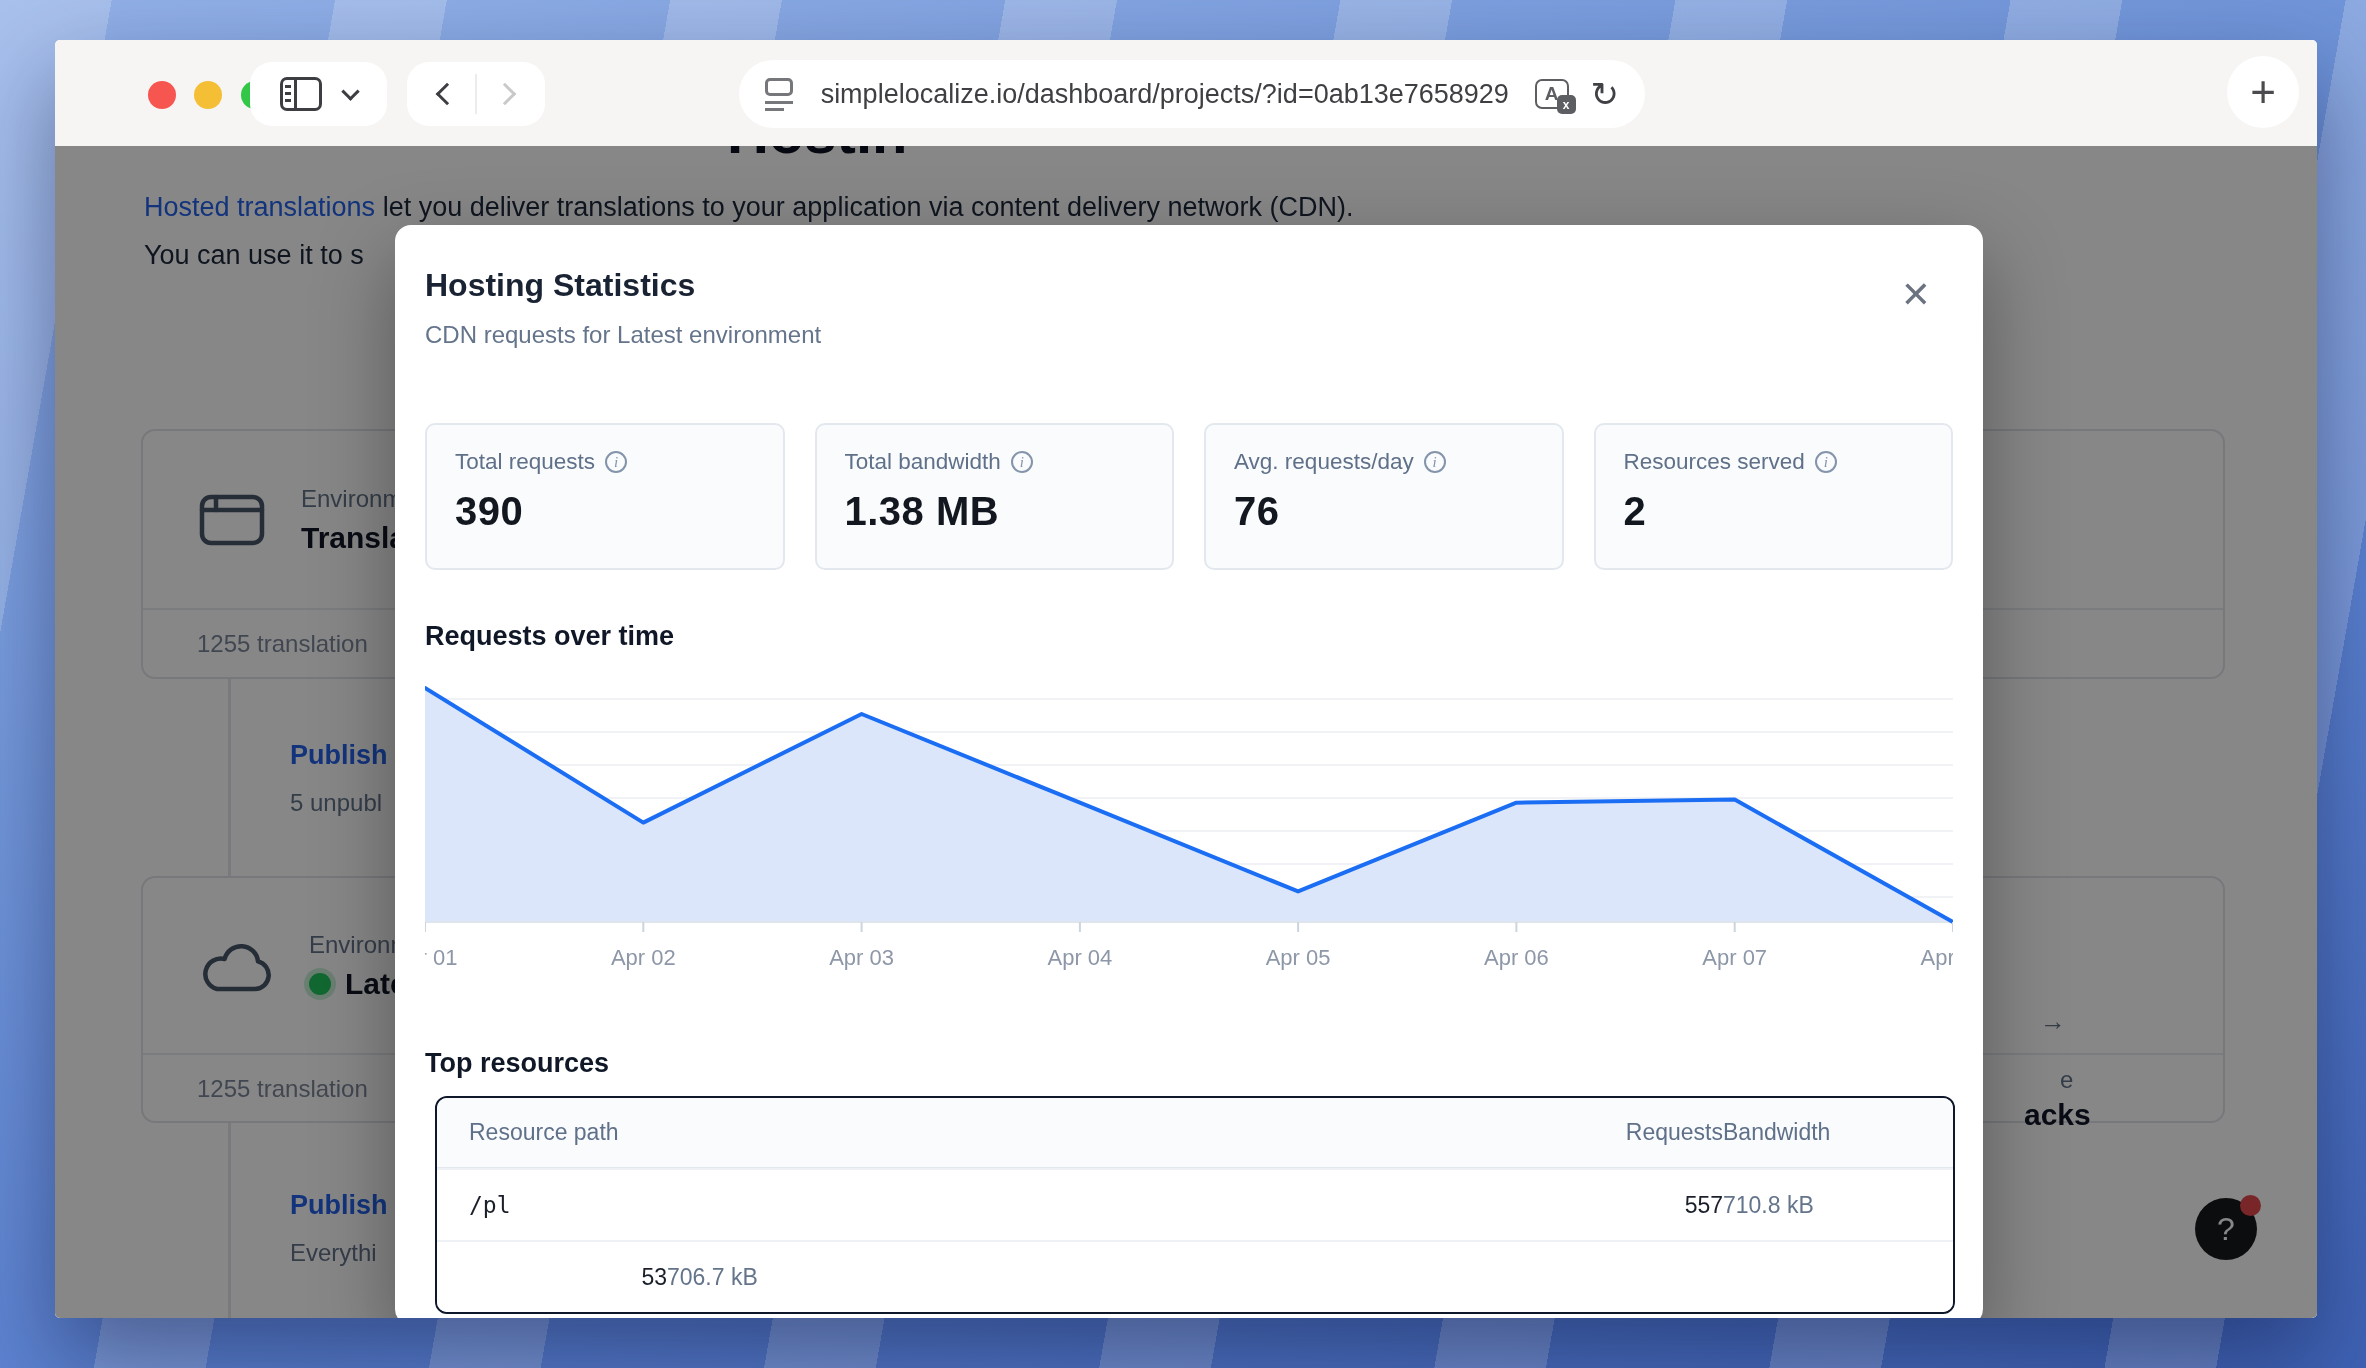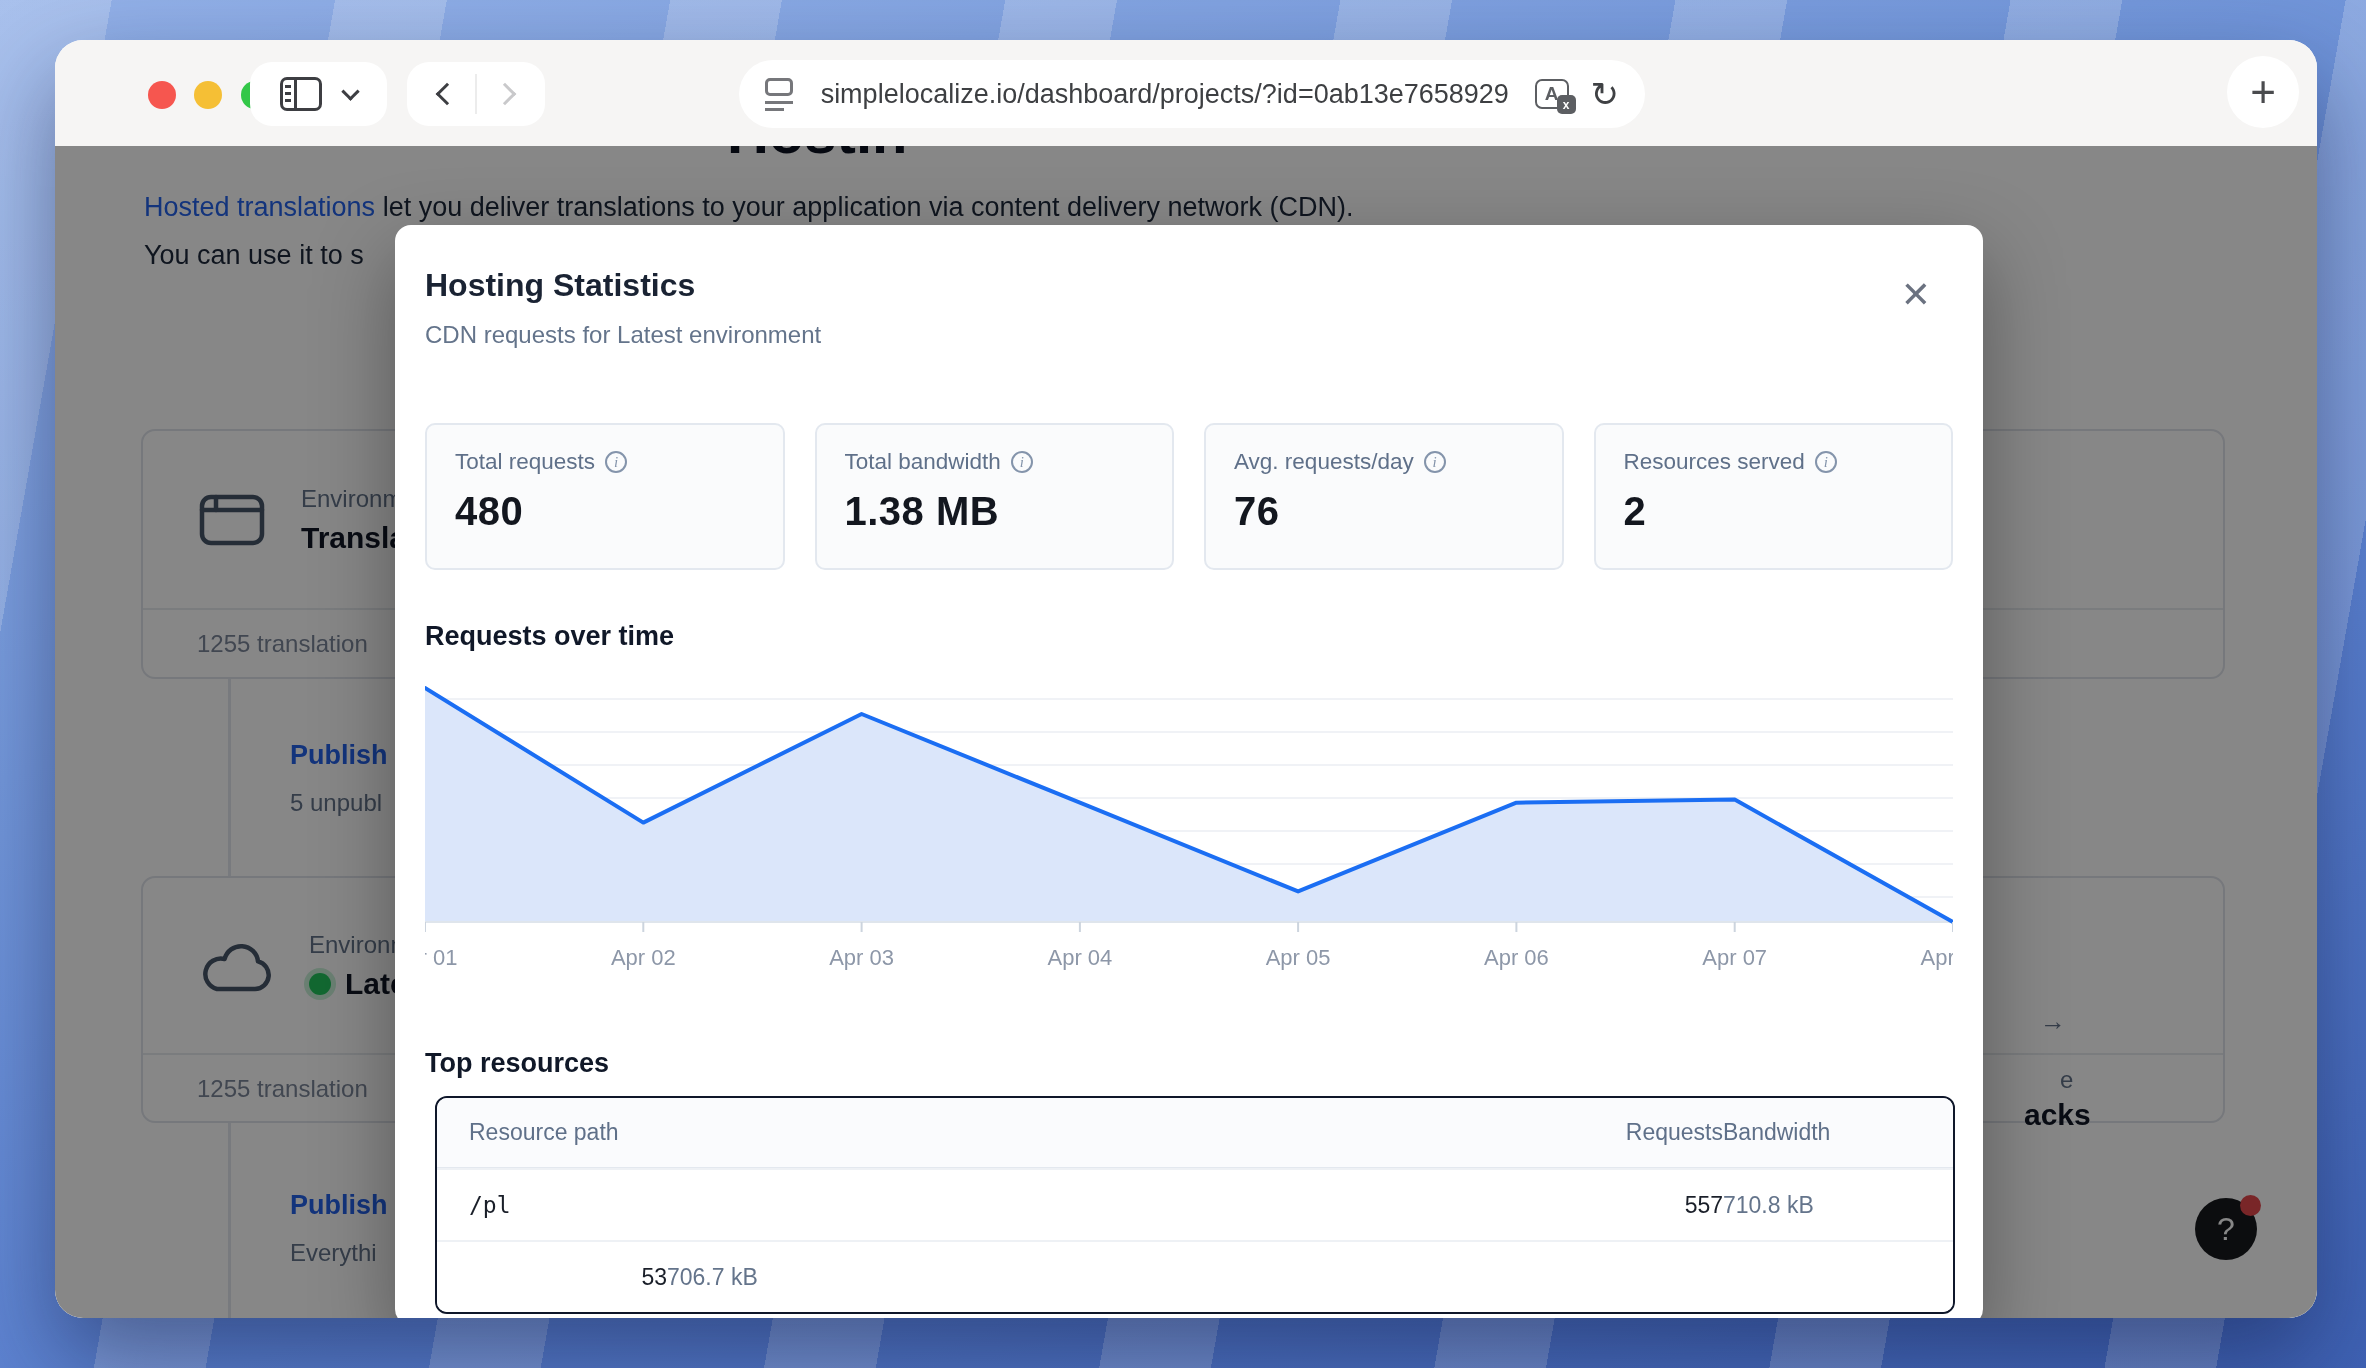--- a/index.html
+++ b/index.html
@@ -5,21 +5,21 @@
   * { margin:0; padding:0; box-sizing:border-box; }
   html,body { width:2366px; height:1368px; overflow:hidden; font-family:"Liberation Sans",sans-serif; }
   body{
     background:
       repeating-linear-gradient(100deg, rgba(255,255,255,.20) 0 110px, rgba(255,255,255,0) 110px 330px),
       linear-gradient(160deg,#93b1e8 0%,#7397da 35%,#5a80cf 65%,#3f62b4 100%);
     position:relative;
   }
   .window{
     position:absolute; left:55px; top:40px; width:2262px; height:1278px;
-    background:#fff; border-radius:28px; overflow:hidden;
+    background:#fff; border-radius:5px; overflow:hidden;
     box-shadow:0 40px 90px rgba(10,20,60,.45);
   }
   
   .toolbar{ position:absolute; left:0; top:0; width:100%; height:106px; background:#f6f5f4; }
   .tl{ position:absolute; top:41px; width:28px; height:28px; border-radius:50%; }
   .tl.red{ left:93px;  background:#f6564f; }
   .tl.yellow{ left:139px; background:#f5bf35; }
   .tl.green{ left:186px; background:#33c748; }
   .pill{ position:absolute; top:22px; height:64px; background:#fff; border-radius:22px;
          display:flex; align-items:center; justify-content:center; }
@@ -214,21 +214,21 @@
     <div class="m-title">Hosting Statistics</div>
     <div class="m-sub">CDN requests for Latest environment</div>
     <div class="m-close">✕</div>
 
     <div class="stats">
       <div class="stat">
         <div class="lbl">
             <span>Total requests</span>
             <span class="info-i">i</span>
           </div>
-        <div class="val">480</div>
+        <div class="val">390</div>
       </div>
       <div class="stat">
         <div class="lbl">
             <span>Total bandwidth</span>
             <span class="info-i">i</span>
           </div>
         <div class="val">1.38 MB</div>
       </div>
       <div class="stat">
         <div class="lbl">

